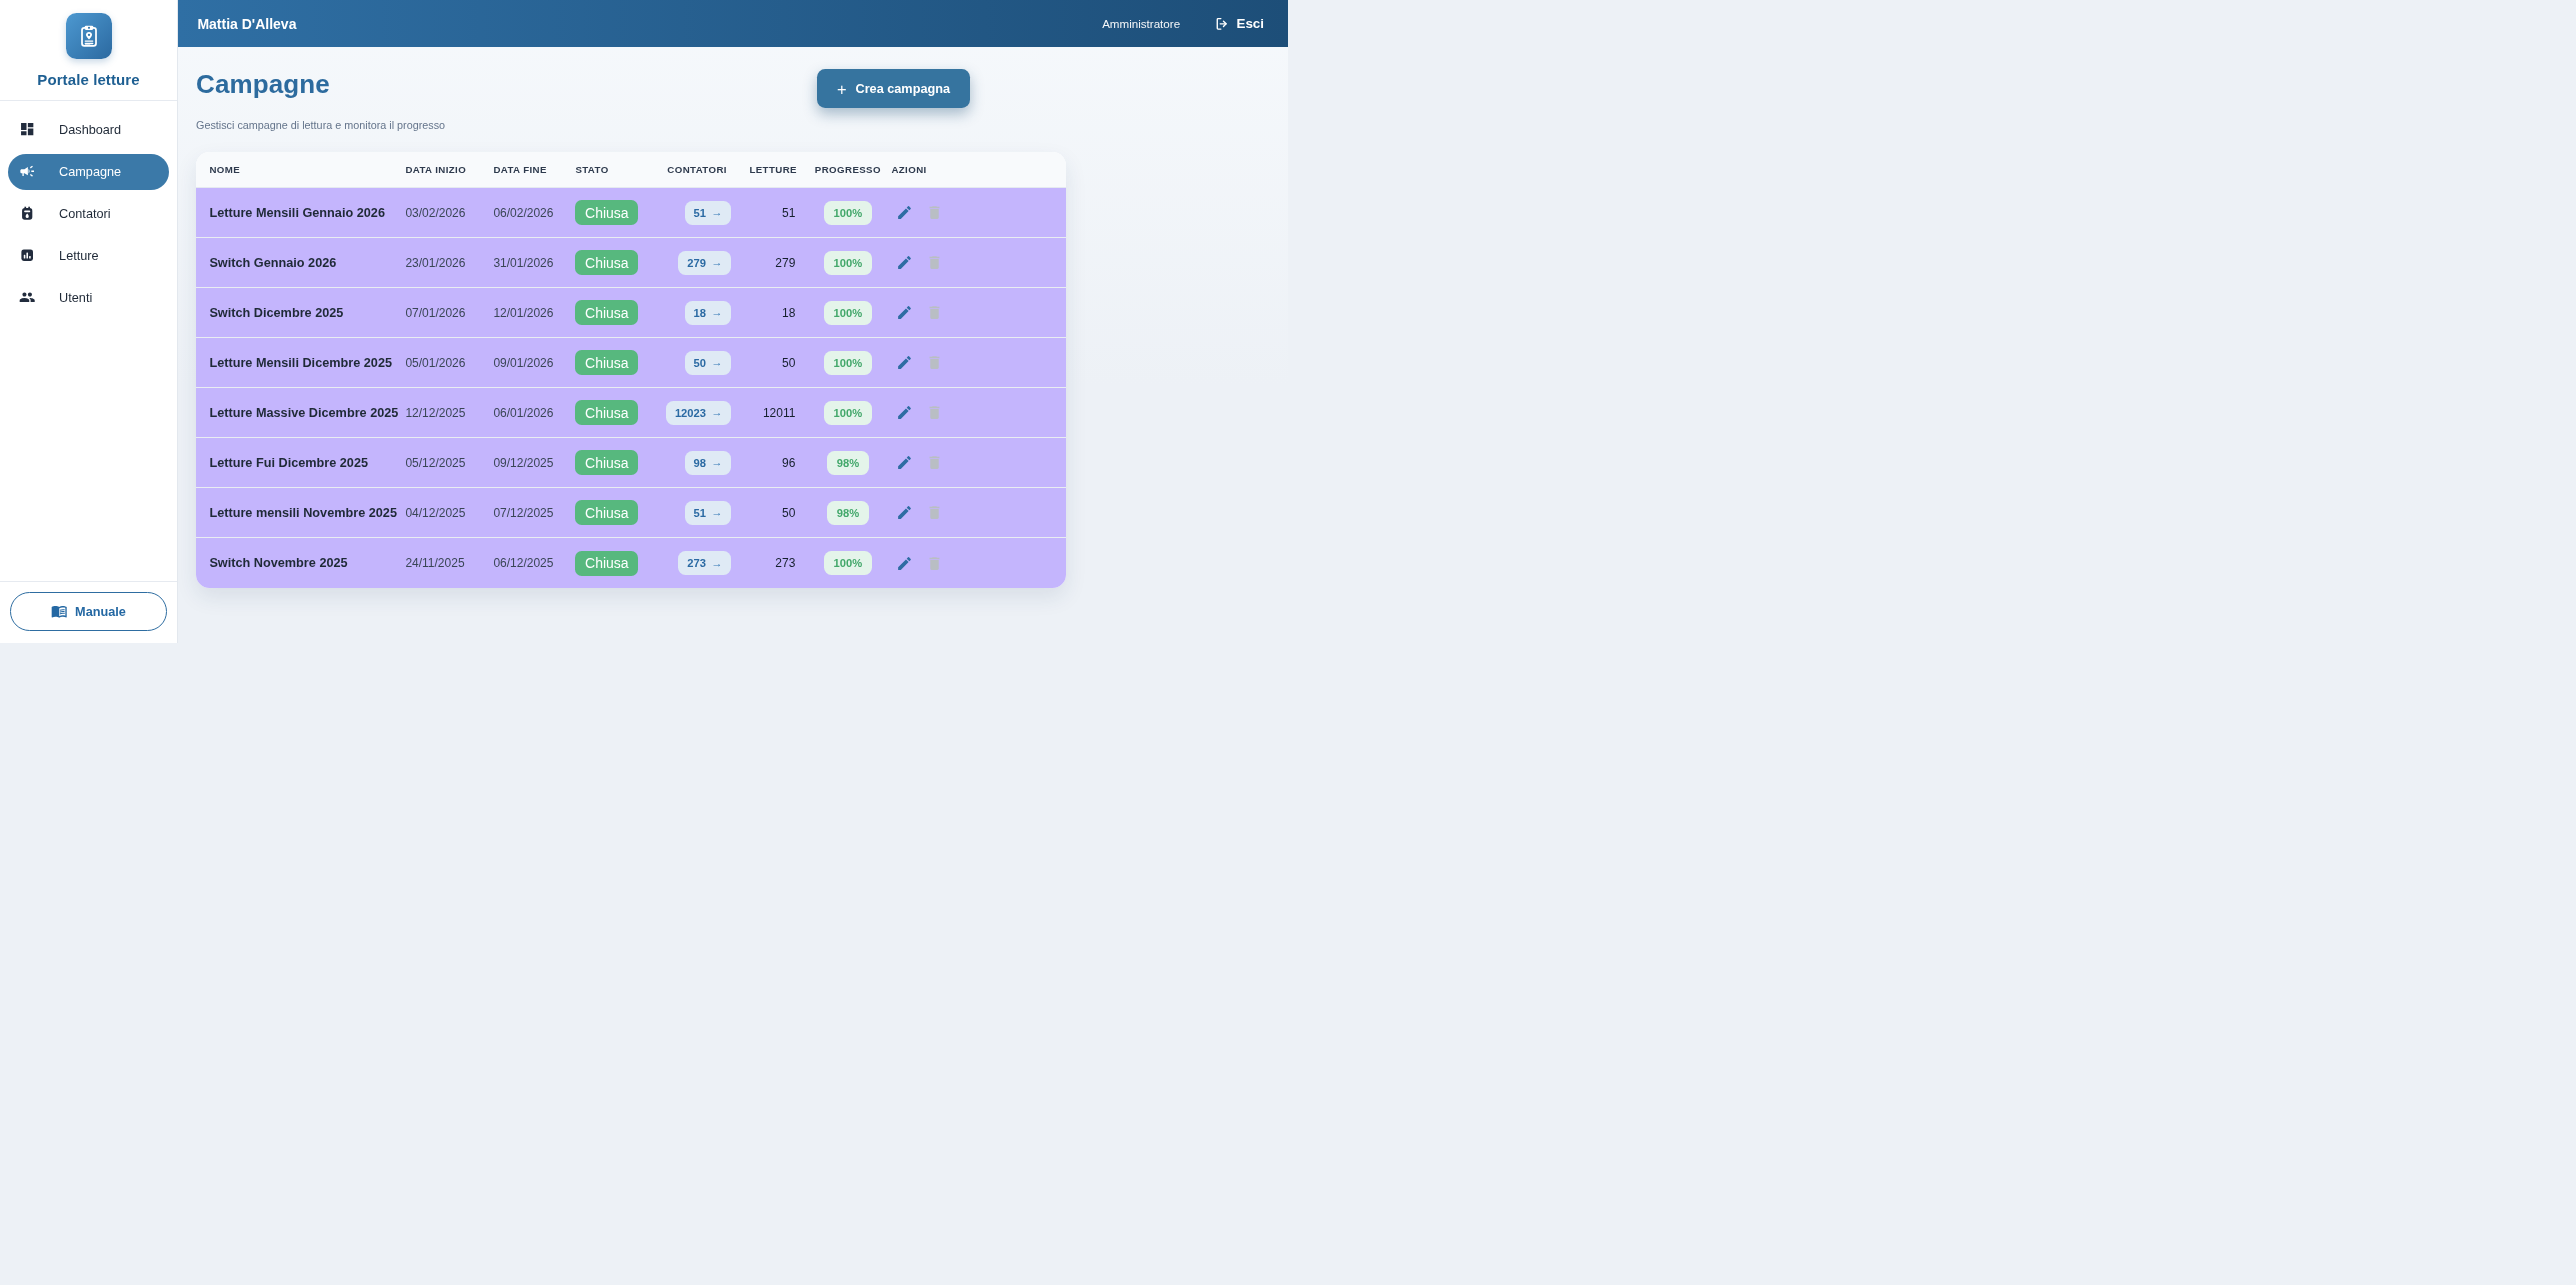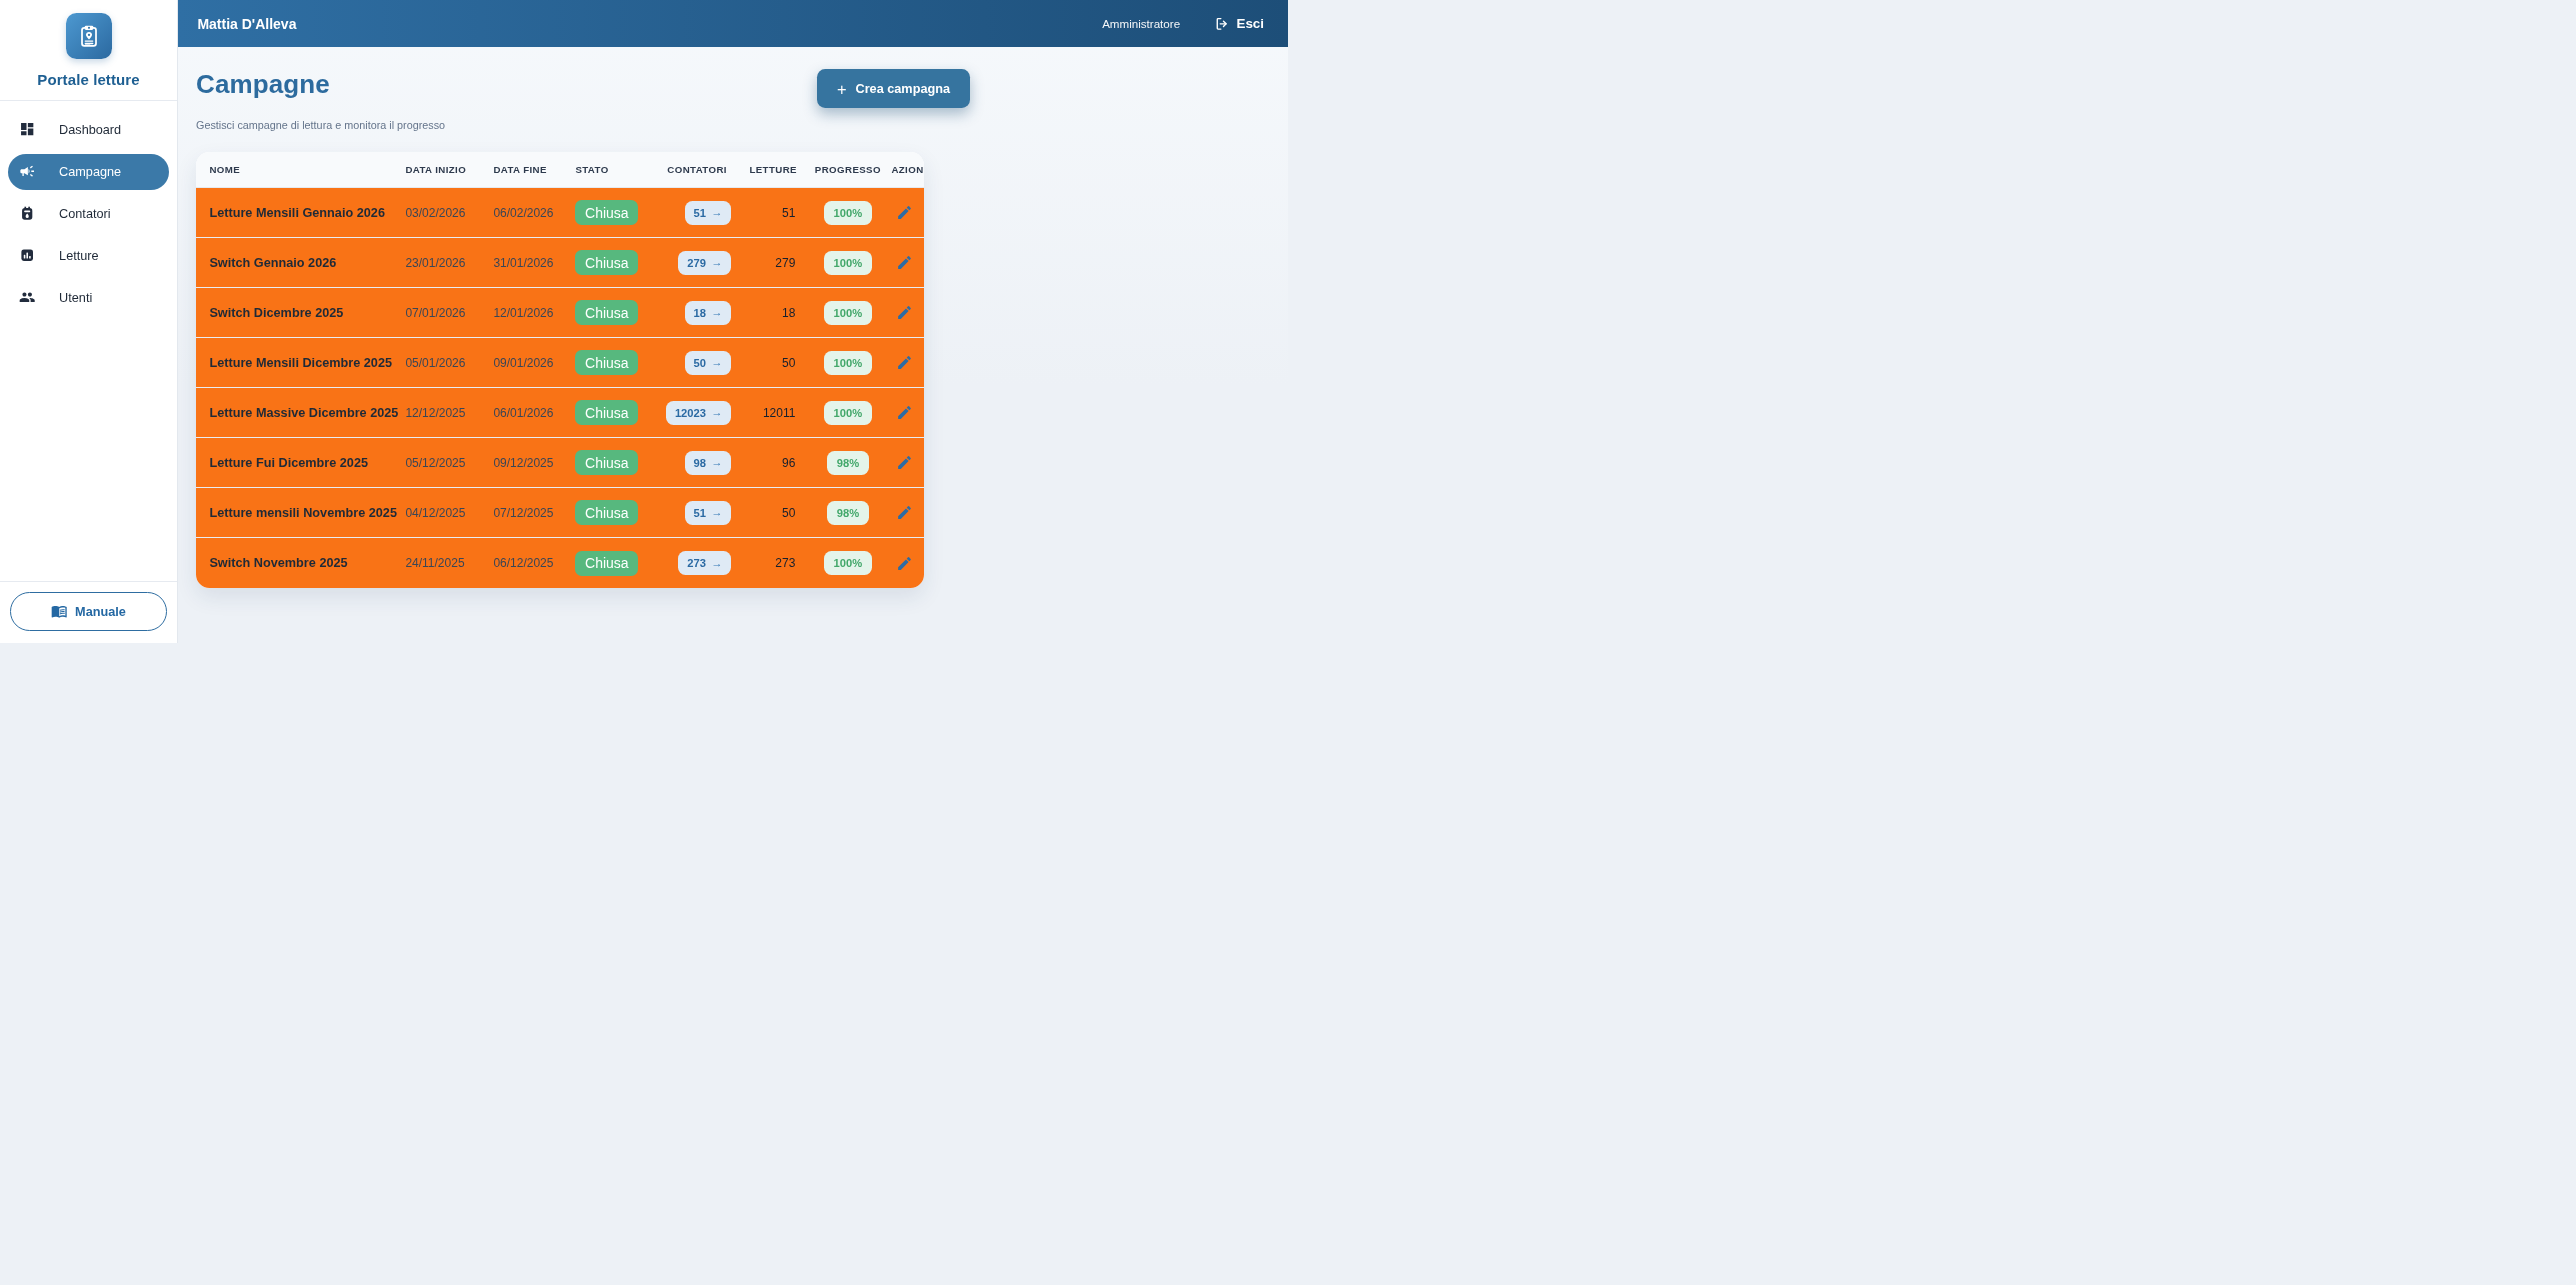--- a/index.html
+++ b/index.html
@@ -76,40 +76,40 @@
     background:#36749f; color:#ffffff; border:none; cursor:pointer;
     font-family:inherit; font-size:12.7px; font-weight:bold;
     padding:0 20px; height:39px; border-radius:8.2px;
     display:flex; align-items:center; gap:9px;
     box-shadow:0 6px 13.4px rgba(23,74,115,.35);
   }
   .create-btn .plus { font-size:16.4px; font-weight:normal; line-height:1; }
 
   
   .card {
-    width:728px; background:#ffffff; border-radius:13.4px;
+    width:870px; background:#ffffff; border-radius:13.4px;
     box-shadow:0 9px 21px rgba(30,60,100,.10);
     overflow:hidden;
   }
   .tr, .thead-row {
     display:grid;
     grid-template-columns: 196px 88px 82px 69px 90px 70px 87px 67px;
     align-items:center;
     padding:0 12px 0 13.4px;
   }
   .thead-row {
     height:36px; background:#f8fafc; border-bottom:0.7px solid #e5eaf0;
   }
   .th {
     font-size:9.7px; font-weight:bold; color:#2e3a4d;
     letter-spacing:0.4px; text-transform:uppercase;
   }
   .th.right { text-align:right; padding-right:7.5px; }
   .th.center { text-align:center; }
-  .tr { height:50px; border-bottom:0.7px solid #e9edf2; background:#f97316; }
+  .tr { height:50px; border-bottom:0.7px solid #e9edf2; background:#c4b5fd; }
   .tr:last-child { border-bottom:none; }
   .td-name { font-size:12.7px; font-weight:600; color:#1f2a37; padding-right:6px; }
   .td-date { font-size:12px; color:#3a4656; }
   .status-badge {
     display:inline-block; background:#57b87e; color:#ffffff;
     font-size:14px; padding:4.5px 9.7px; border-radius:6.7px;
   }
   .td-counters { text-align:right; padding-right:3px; }
   .counter-chip {
     display:inline-flex; align-items:center; gap:5.2px;

